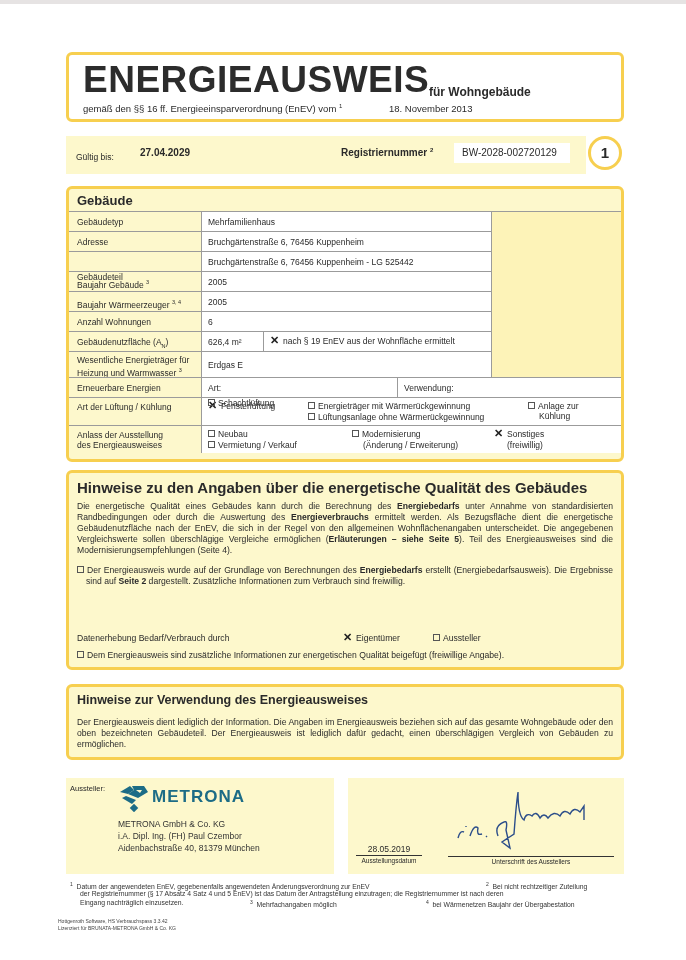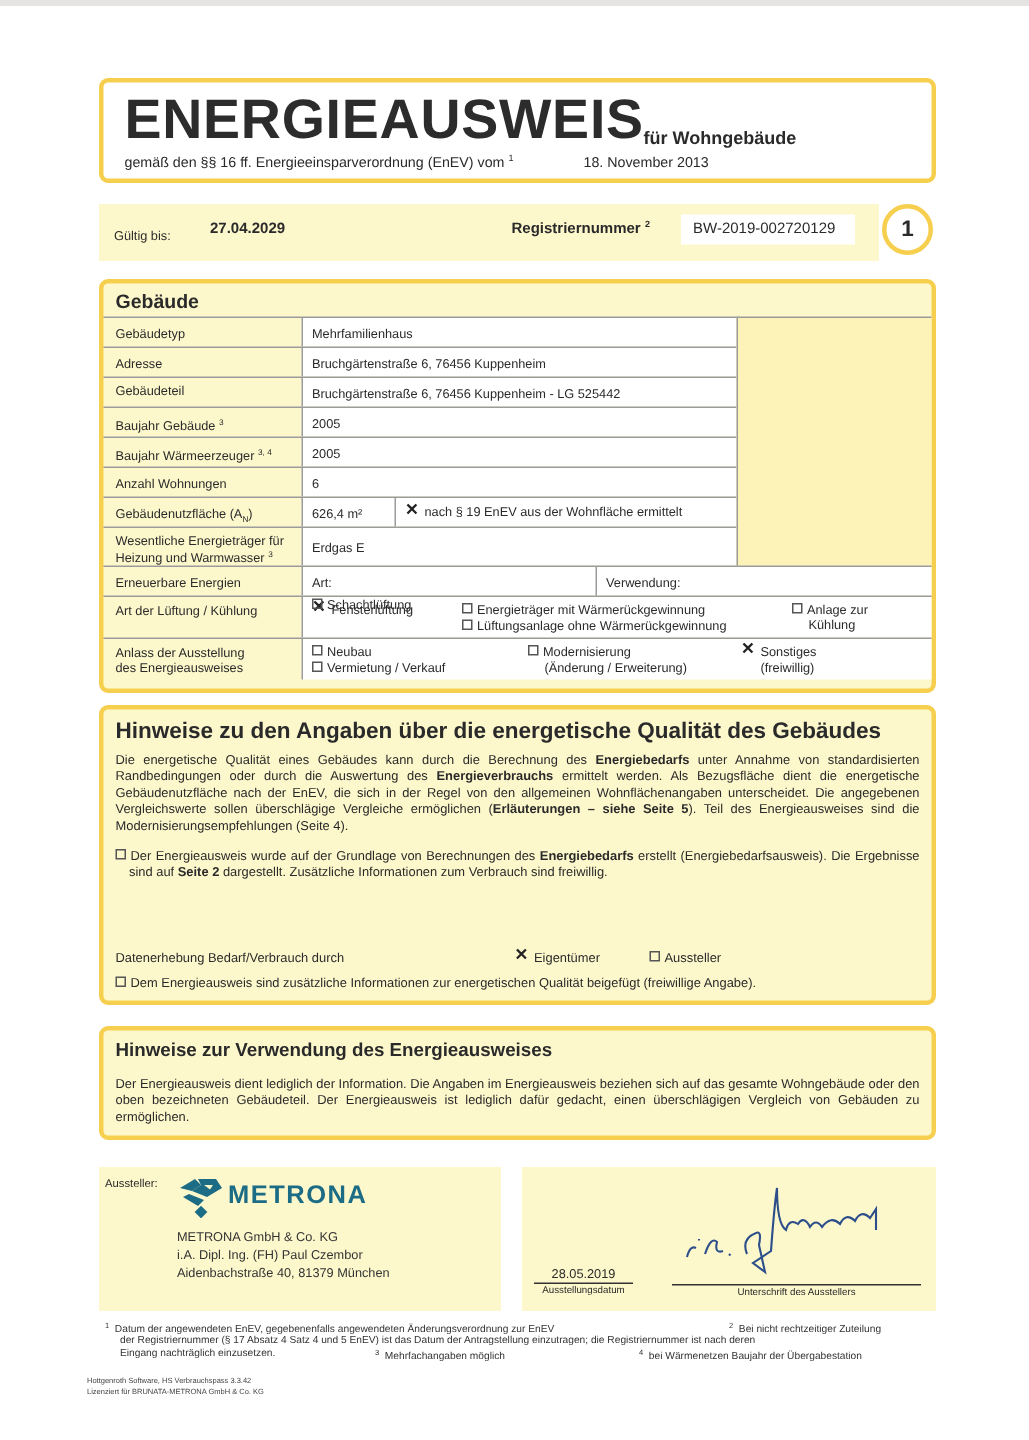--- a/index.html
+++ b/index.html
@@ -75,37 +75,37 @@
   </div>
   <div class="title-date">18. November 2013</div>
 </div>
 
 <div class="valid-strip">
   <div class="valid-label">Gültig bis:</div>
   <div class="valid-date">27.04.2029</div>
   <div class="reg-label">
     <span>Registriernummer</span> <sup>2</sup>
   </div>
-  <div class="reg-value">BW-2019-002720129</div>
+  <div class="reg-value">BW-2028-002720129</div>
 </div>
 <div class="page-badge">1</div>
 
 <div class="box section gebaeude-box">
   <div class="section-title">Gebäude</div>
 
   <div class="row" style="top:22px;height:20px;width:422px;">
     <div class="lbl" style="top:5px;">Gebäudetyp</div>
     <div class="val" style="left:132px;top:0;width:290px;height:19px;padding-top:5px;">Mehrfamilienhaus</div>
   </div>
   <div class="row" style="top:42px;height:20px;width:422px;">
     <div class="lbl" style="top:5px;">Adresse</div>
     <div class="val" style="left:132px;top:0;width:290px;height:19px;padding-top:5px;">Bruchgärtenstraße 6, 76456 Kuppenheim</div>
   </div>
   <div class="row" style="top:62px;height:20px;width:422px;">
-    <div class="lbl" style="top:3px;">Gebäudeteil</div>
+    <div class="lbl" style="top:20px;">Gebäudeteil</div>
     <div class="val" style="left:132px;top:0;width:290px;height:19px;padding-top:5px;">Bruchgärtenstraße 6, 76456 Kuppenheim - LG 525442</div>
   </div>
   <div class="row" style="top:82px;height:20px;width:422px;">
     <div class="lbl" style="top:5px;"><span>Baujahr Gebäude</span> <sup>3</sup></div>
     <div class="val" style="left:132px;top:0;width:290px;height:19px;padding-top:5px;">2005</div>
   </div>
   <div class="row" style="top:102px;height:20px;width:422px;">
     <div class="lbl" style="top:5px;"><span>Baujahr Wärmeerzeuger</span> <sup>3, 4</sup></div>
     <div class="val" style="left:132px;top:0;width:290px;height:19px;padding-top:5px;">2005</div>
   </div>

